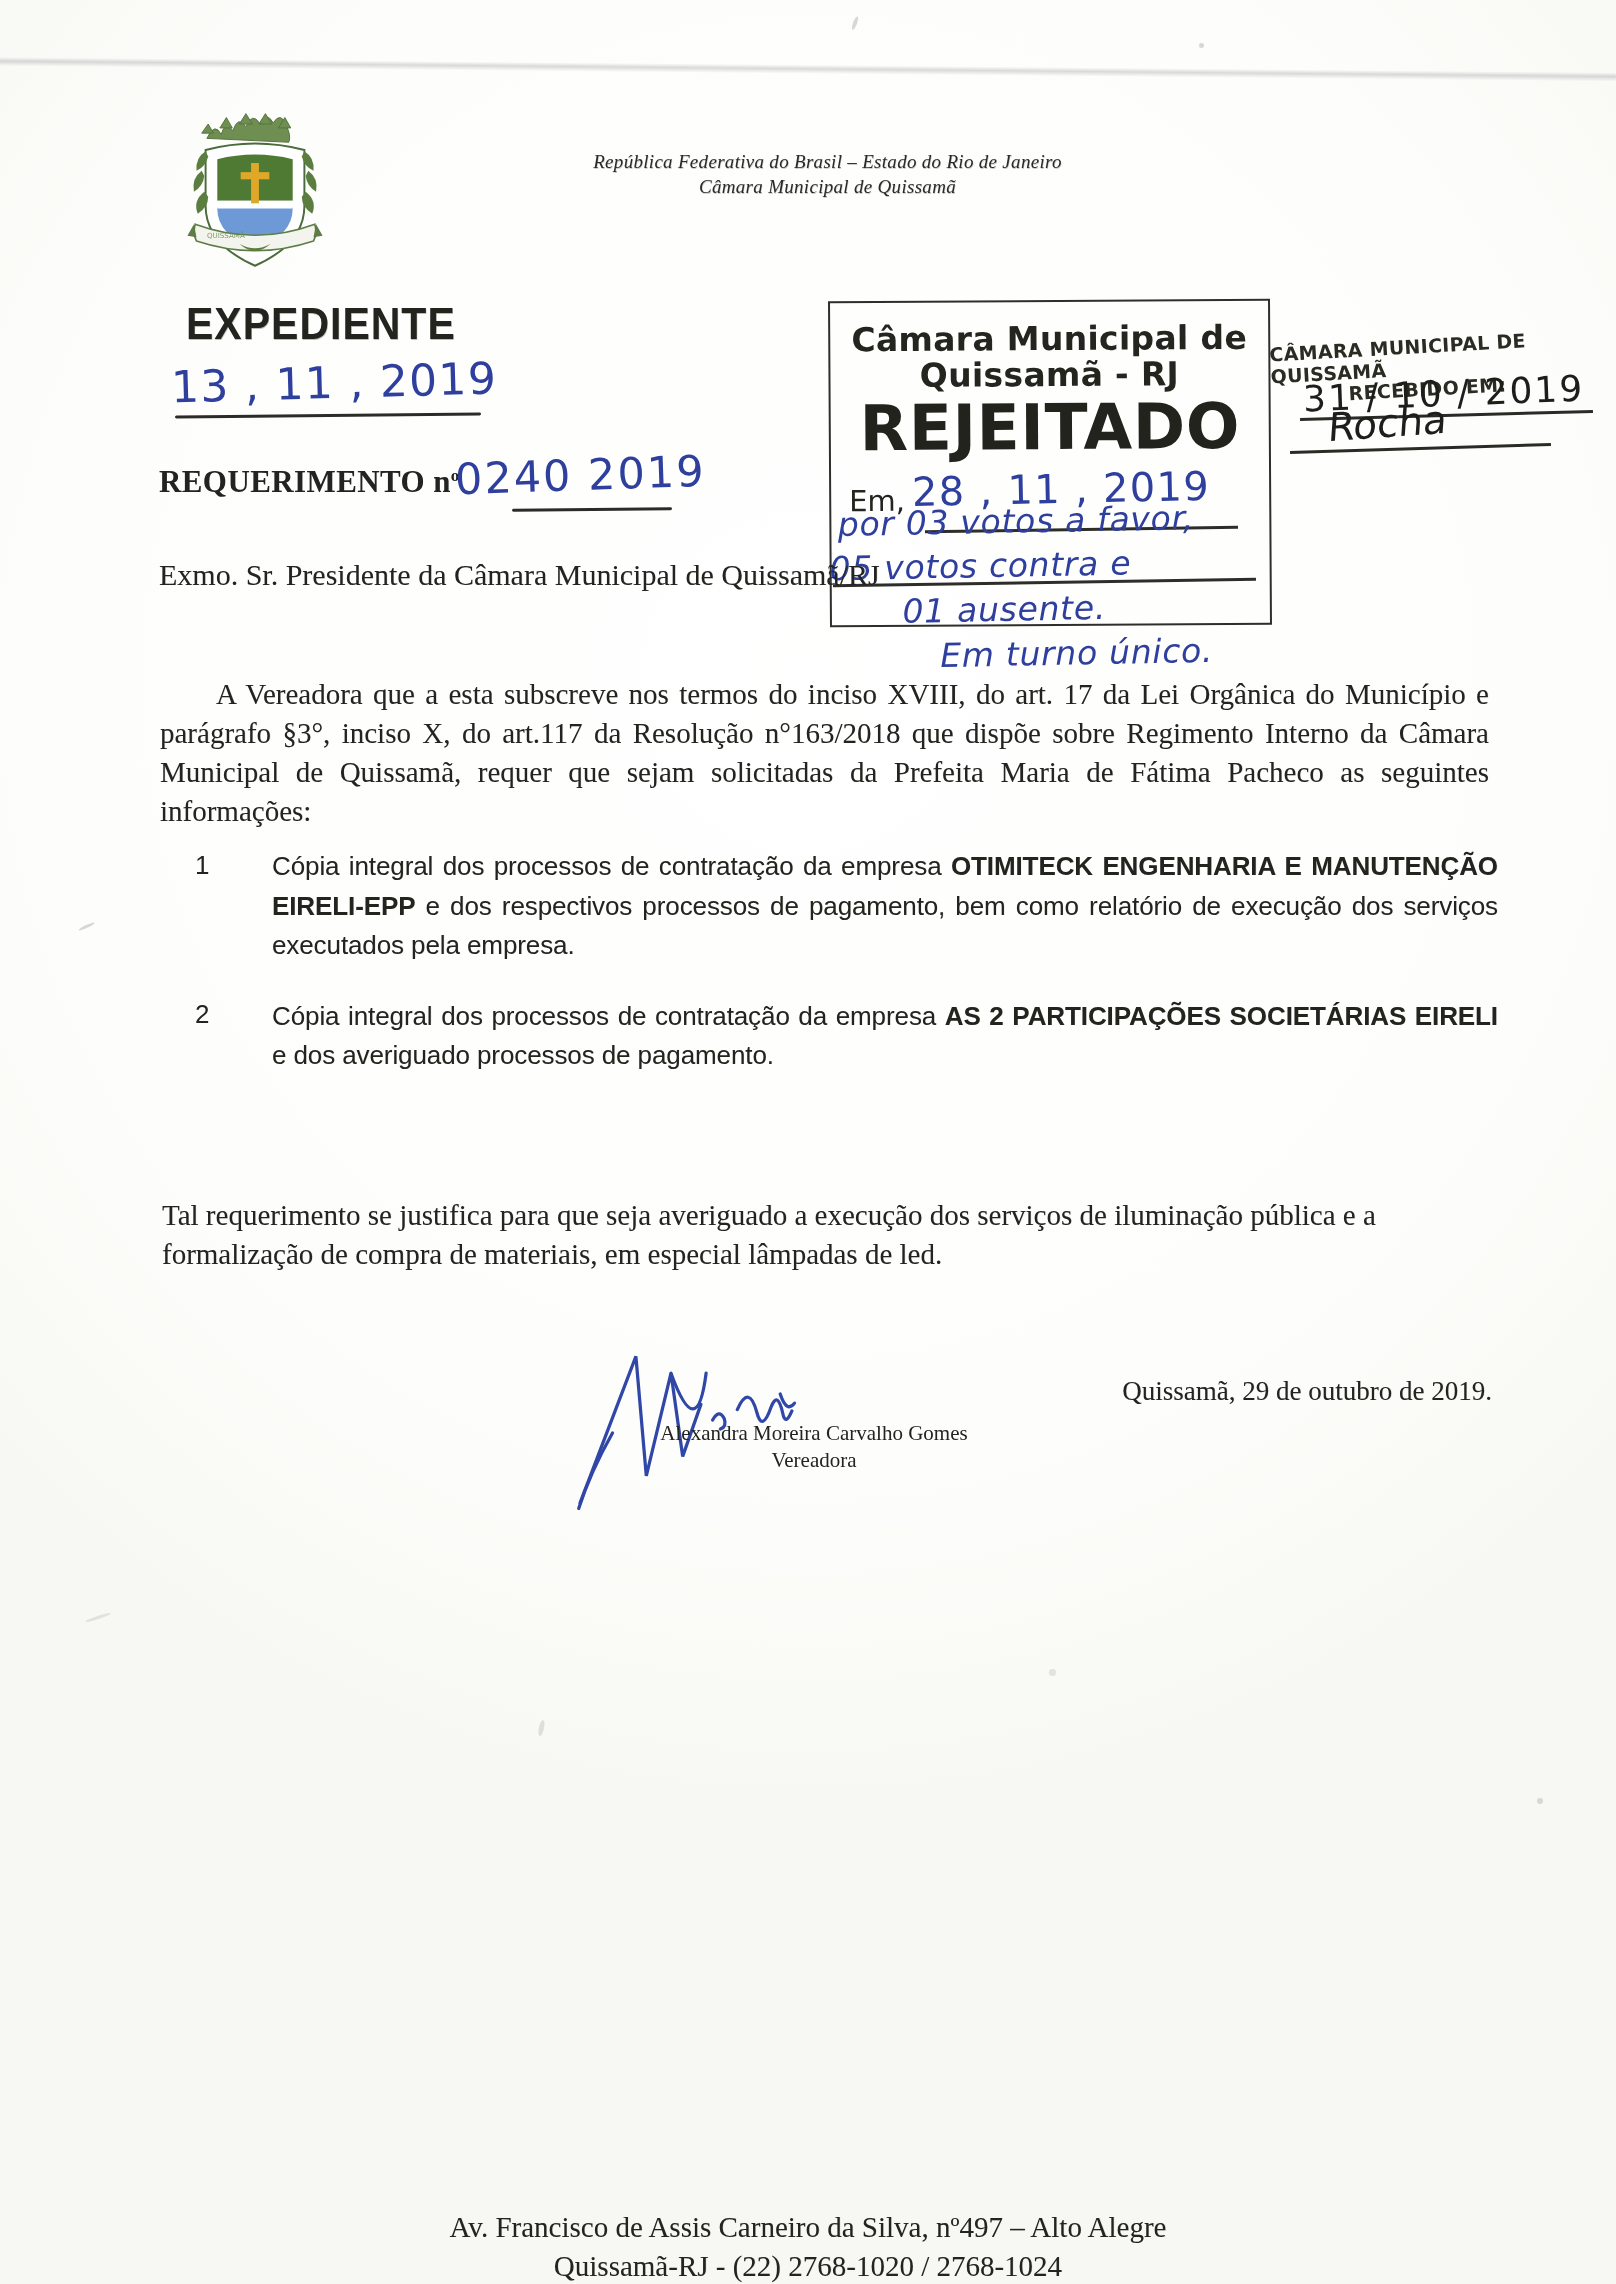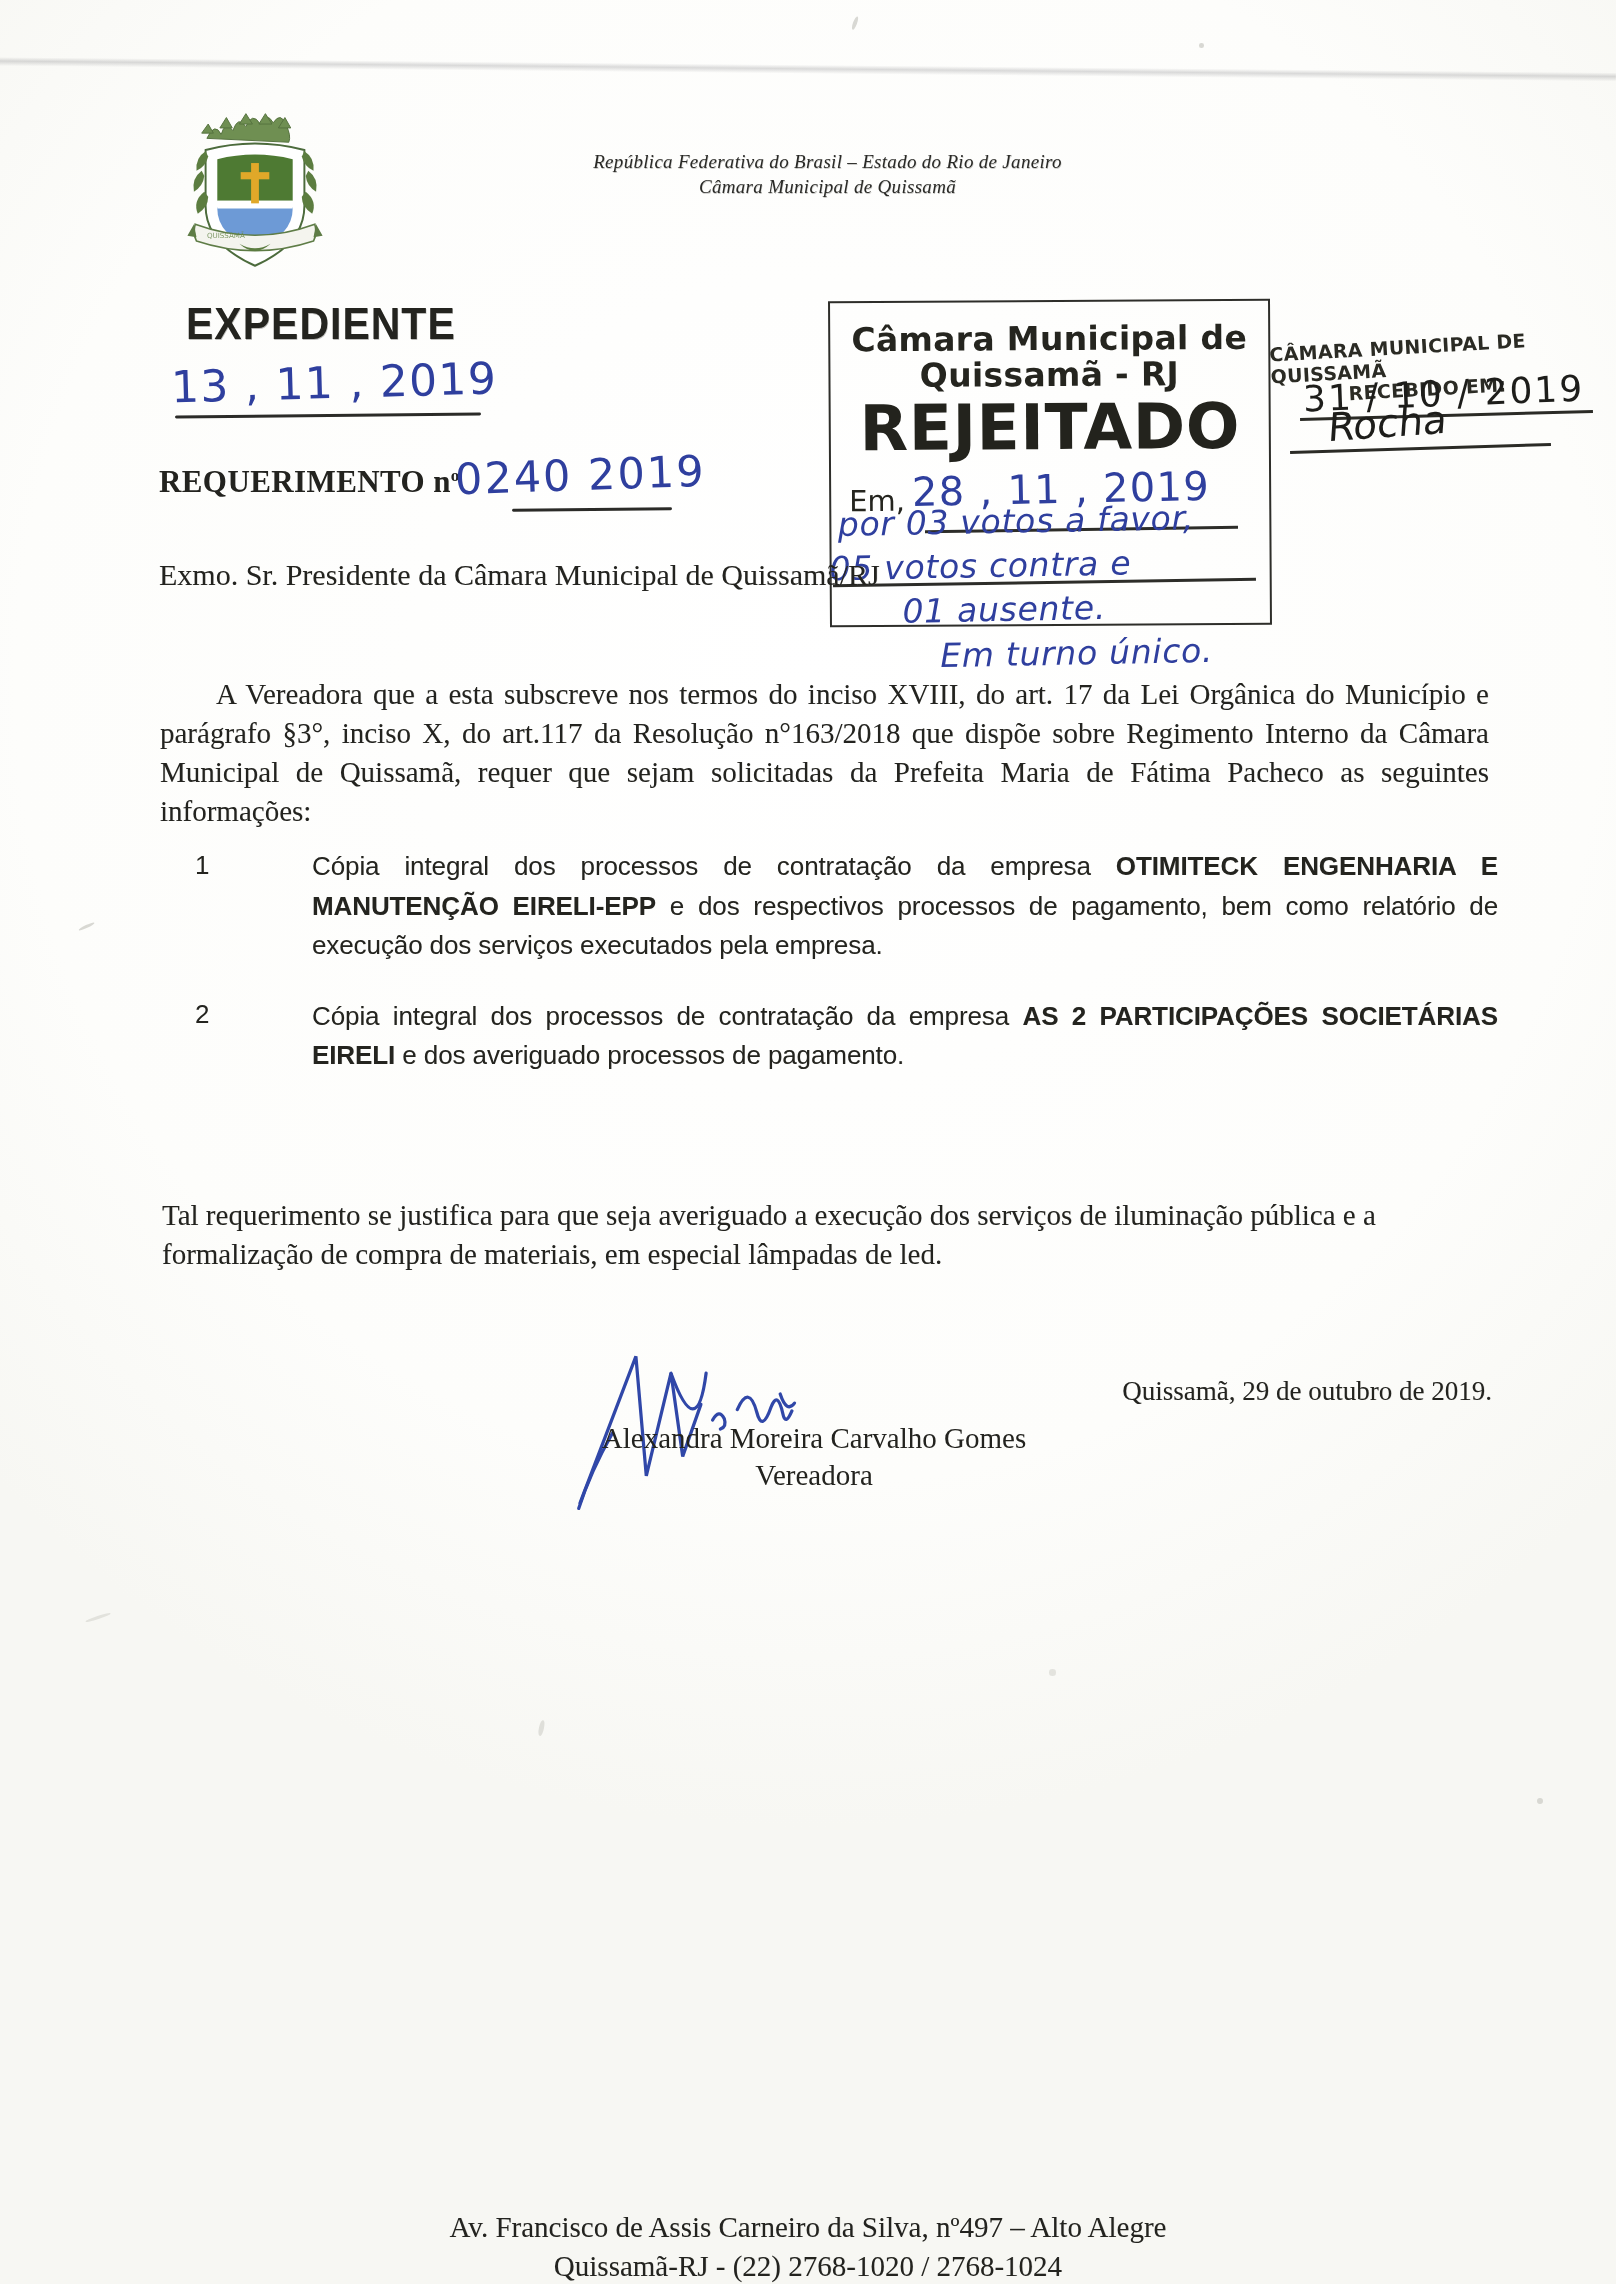--- a/index.html
+++ b/index.html
@@ -161,39 +161,38 @@
     width:77px;flex:0 0 77px;
     font-family:"Liberation Sans", sans-serif;
     font-size:26px;color:#24241f;padding-top:2.6px;
   }
   .item .txt{
     flex:1;
     font-family:"Liberation Sans", sans-serif;
     font-size:26px;line-height:1.52;color:#24241f;text-align:justify;
     letter-spacing:-0.1px;
     text-shadow:0.3px 0.3px 0 rgba(150,150,145,.3);
-    margin-left:40px;
   }
   .item .txt b{font-weight:700;}
 
   .justify-par{
     position:absolute;left:162px;top:1196px;width:1329px;
     font-size:29px;line-height:1.36;color:#23231f;text-align:left;
     text-shadow:0.4px 0.4px 0 rgba(150,150,145,.35);
   }
 
   .city-date{
     position:absolute;right:124px;top:1376px;
     font-size:27px;color:#23231f;white-space:nowrap;
     text-shadow:0.4px 0.4px 0 rgba(150,150,145,.35);
   }
   .sign-block{
     position:absolute;left:560px;top:1420px;width:508px;text-align:center;
   }
-  .sign-block .nm{font-size:29px;color:#23231f;line-height:1.28;}
+  .sign-block .nm{font-size:21px;color:#23231f;line-height:1.28;}
   .signature{
     position:absolute;left:573px;top:1342px;width:365px;height:169px;
     pointer-events:none;
   }
 
   
   .footer{
     position:absolute;left:0;bottom:0;width:1616px;text-align:center;
     font-size:29px;line-height:1.30;color:#23231f;
     text-shadow:0.4px 0.4px 0 rgba(150,150,145,.35);

